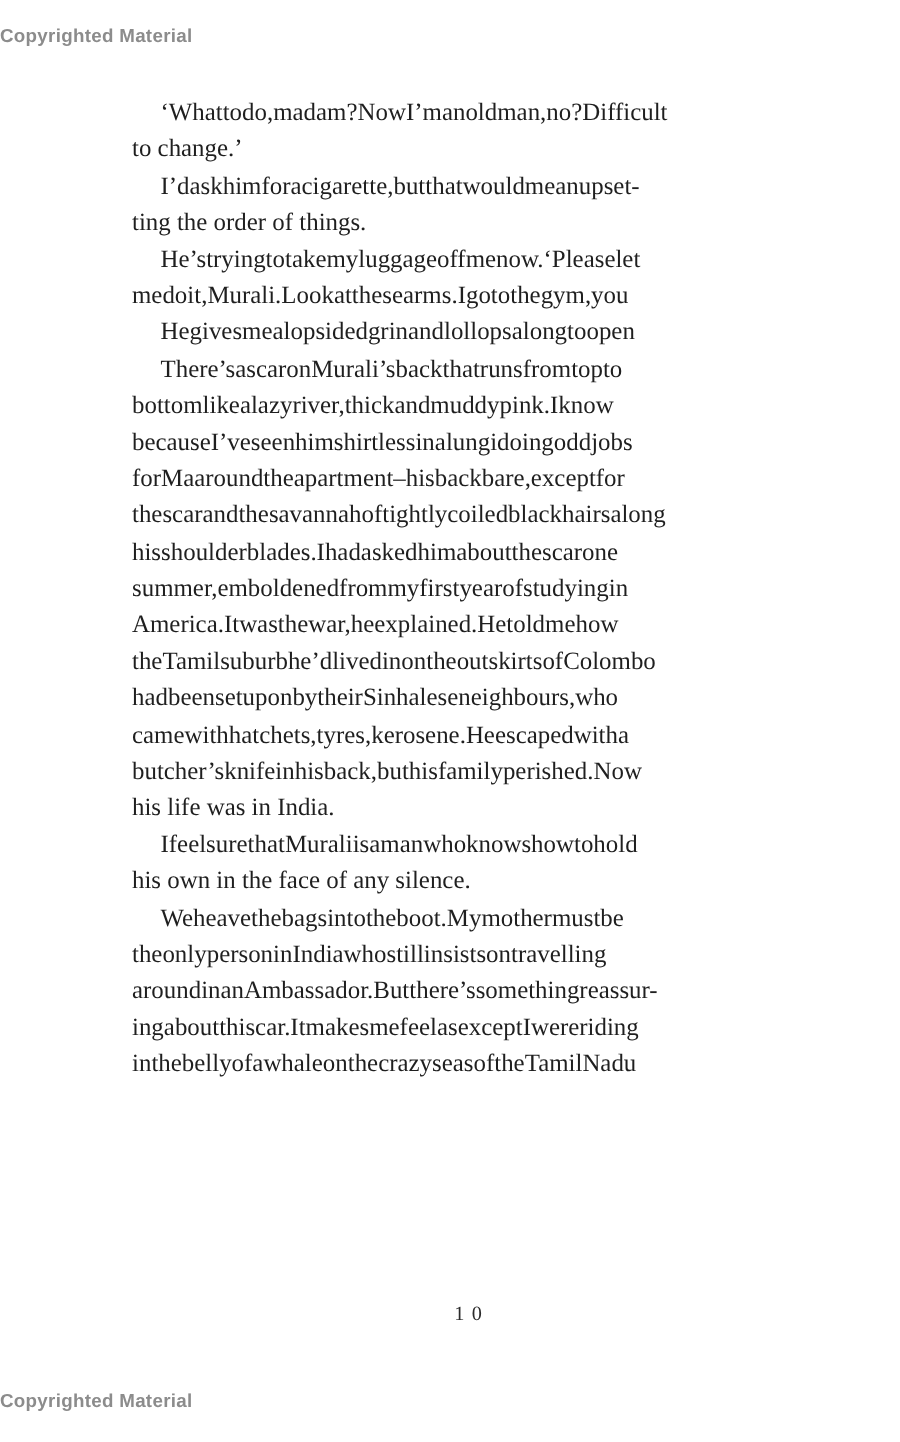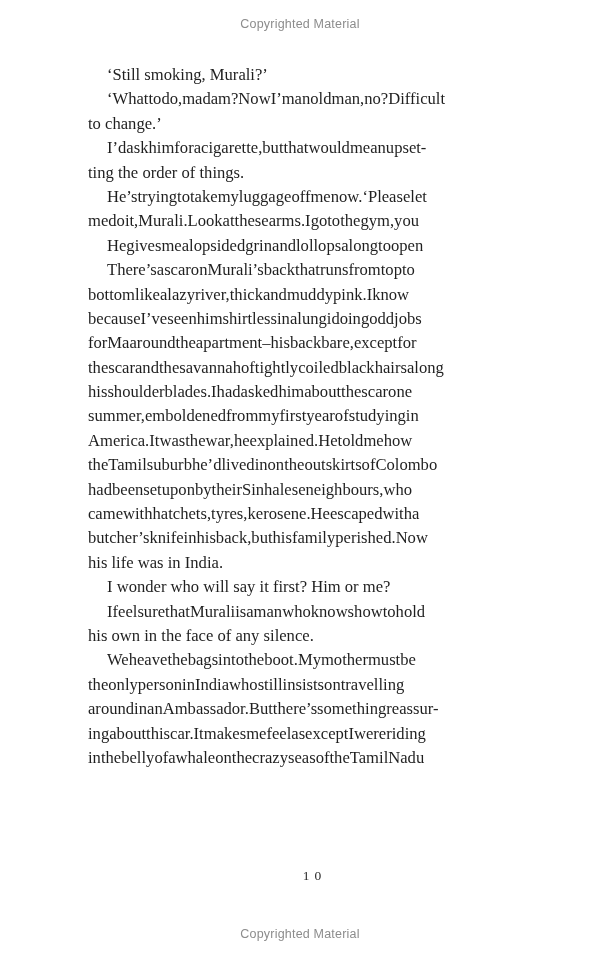--- a/index.html
+++ b/index.html
@@ -9,23 +9,23 @@
     height: 961px;
     background: #ffffff;
     overflow: hidden;
     font-family: "Liberation Serif", "DejaVu Serif", serif;
     color: #1f1f1f;
   }
   .copyright {
     position: absolute;
     left: 0;
     width: 100%;
-    text-align: center;
+    text-align: left;
     font-family: "Liberation Sans", "DejaVu Sans", sans-serif;
-    font-weight: normal;
+    font-weight: bold;
     font-size: 12.5px;
     color: #8c8c8c;
     letter-spacing: 0.2px;
   }
   .copyright.top { top: 17px; }
   .copyright.bottom { top: 927px; }
   .text-block {
     position: absolute;
     top: 63px;
     left: 88px;
@@ -55,21 +55,20 @@
     color: #2b2b2b;
   }
 </style>
 </head>
 <body>
 
 <div class="page">
   <div class="copyright top">Copyrighted Material</div>
 
   <div class="text-block" id="text-block">
-      <div class="line indent">‘Still smoking, Murali?’</div>
       <div class="line just indent">
         <span>‘What</span>
         <span>to</span>
         <span>do,</span>
         <span>madam?</span>
         <span>Now</span>
         <span>I’m</span>
         <span>an</span>
         <span>old</span>
         <span>man,</span>
@@ -276,21 +275,20 @@
         <span>in</span>
         <span>his</span>
         <span>back,</span>
         <span>but</span>
         <span>his</span>
         <span>family</span>
         <span>perished.</span>
         <span>Now</span>
       </div>
       <div class="line">his life was in India.</div>
-      <div class="line indent">I wonder who will say it first? Him or me?</div>
       <div class="line just indent">
         <span>I</span>
         <span>feel</span>
         <span>sure</span>
         <span>that</span>
         <span>Murali</span>
         <span>is</span>
         <span>a</span>
         <span>man</span>
         <span>who</span>

